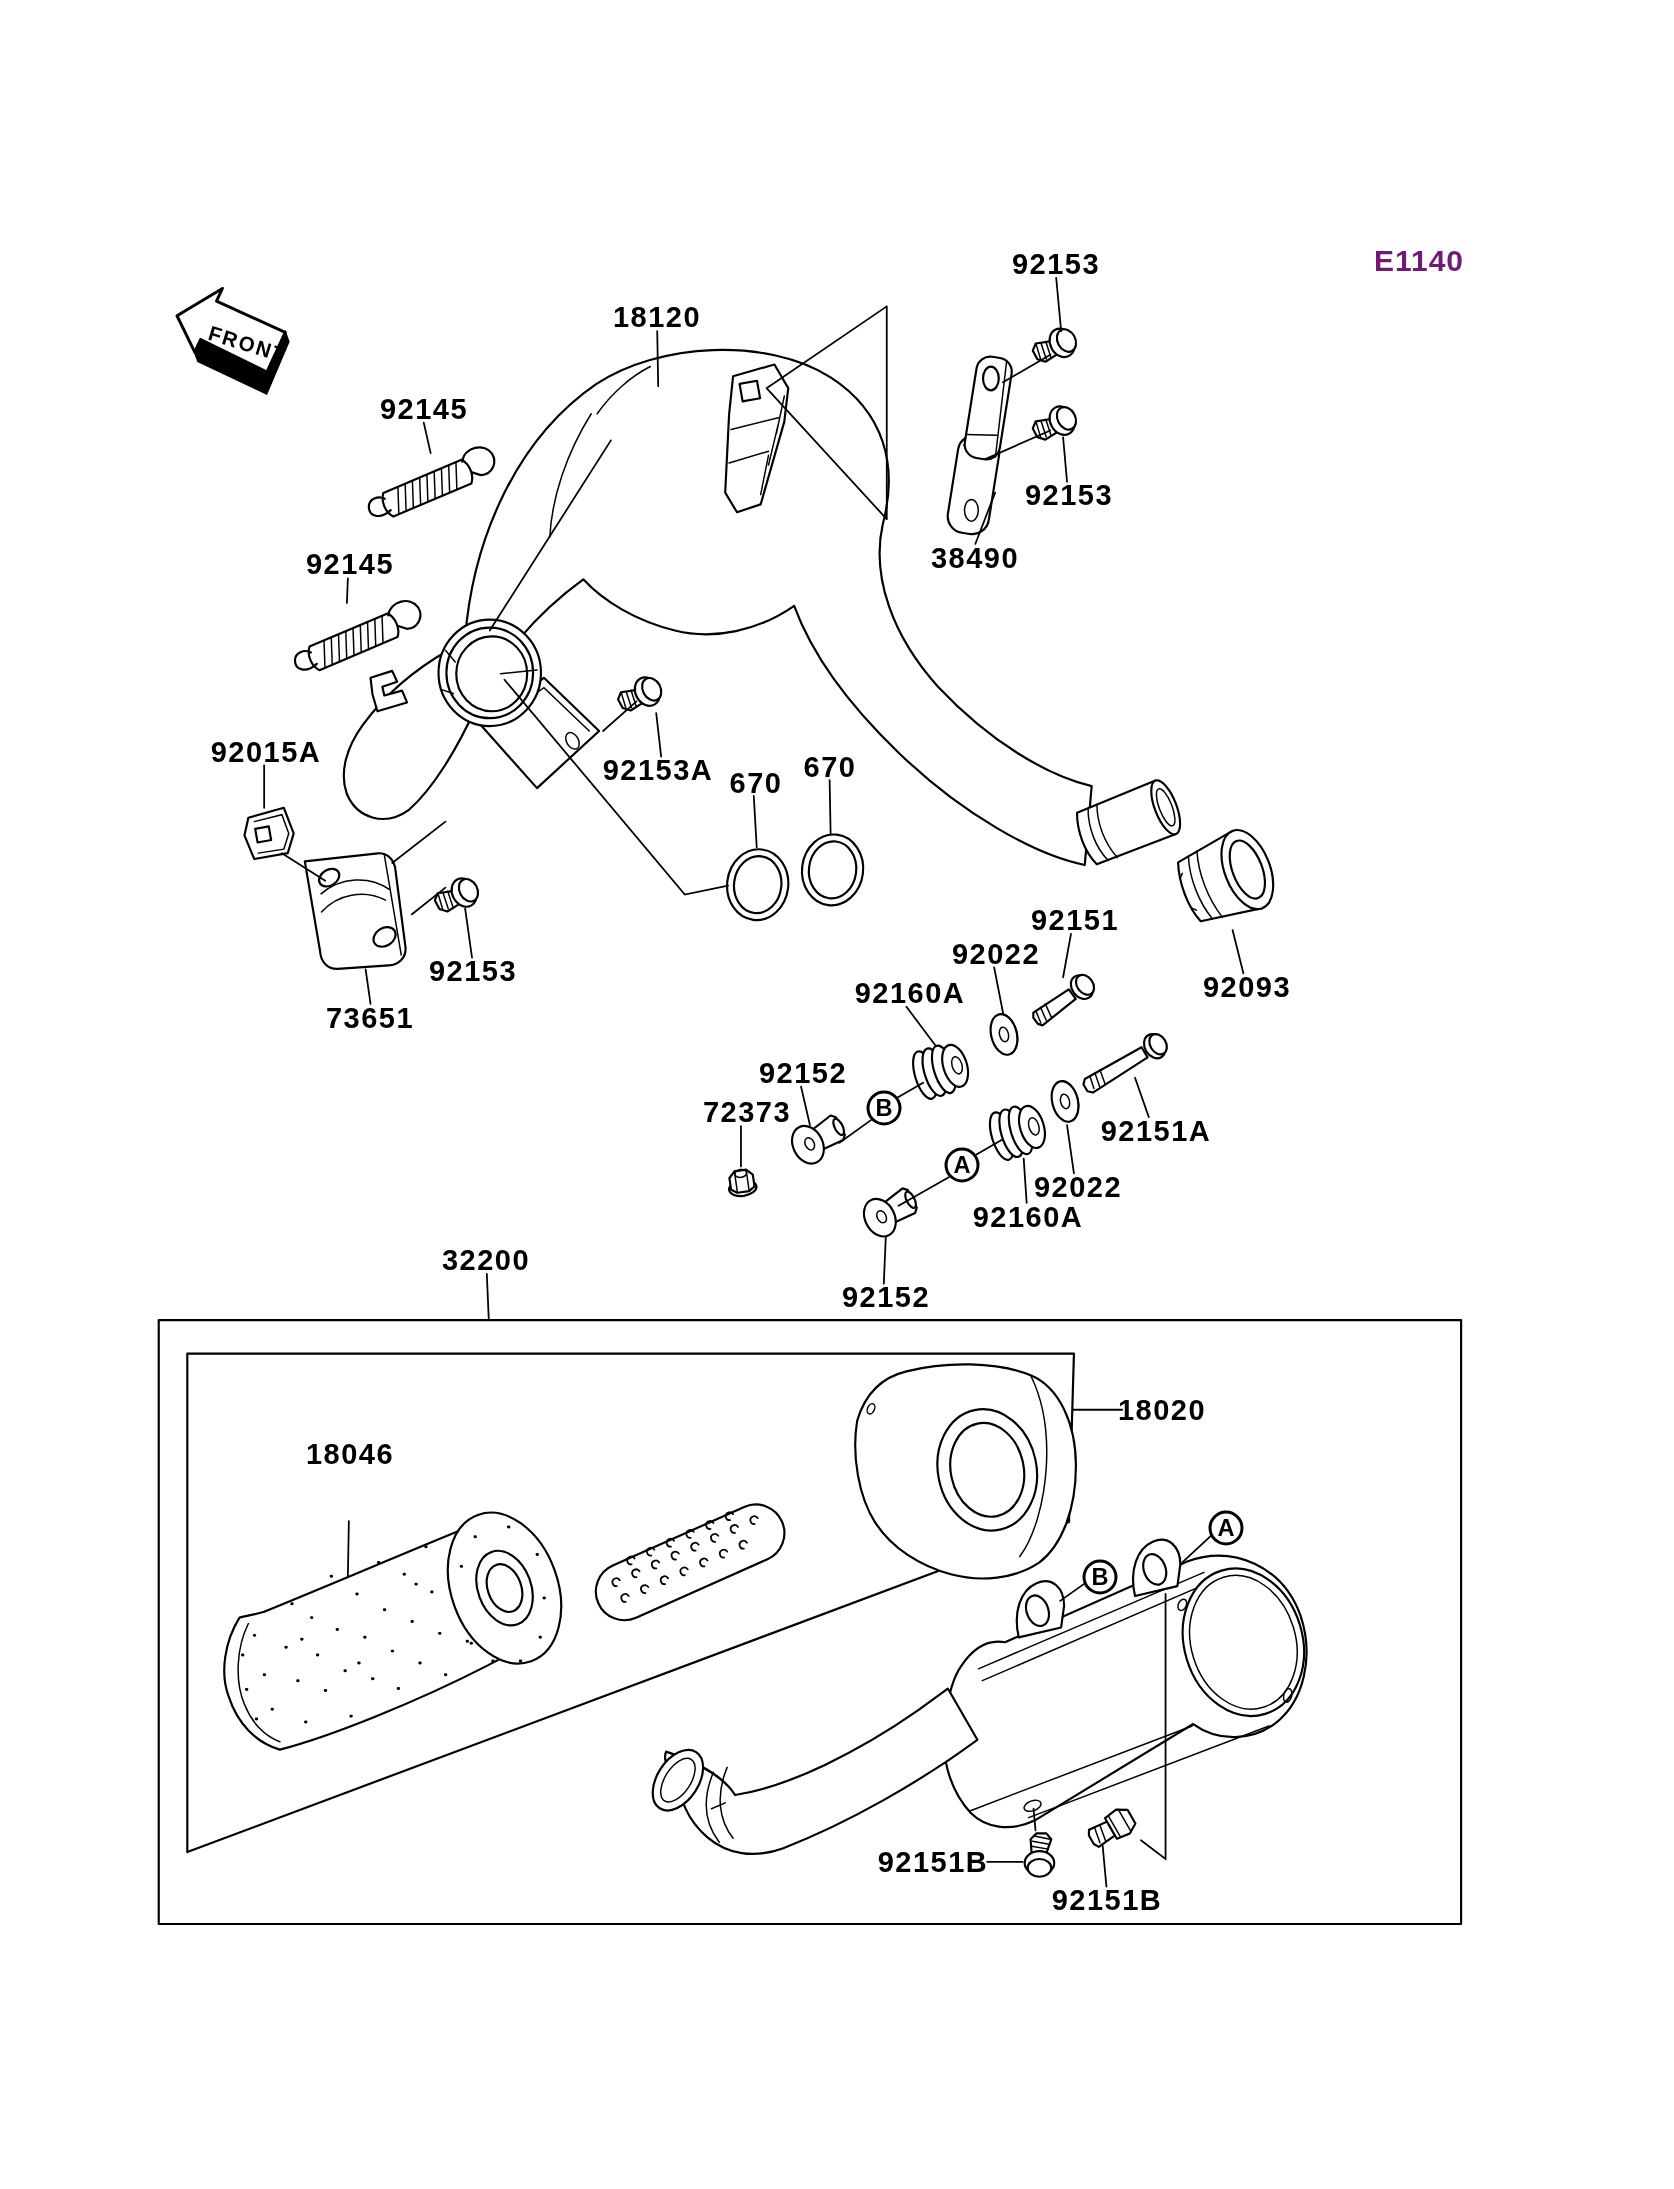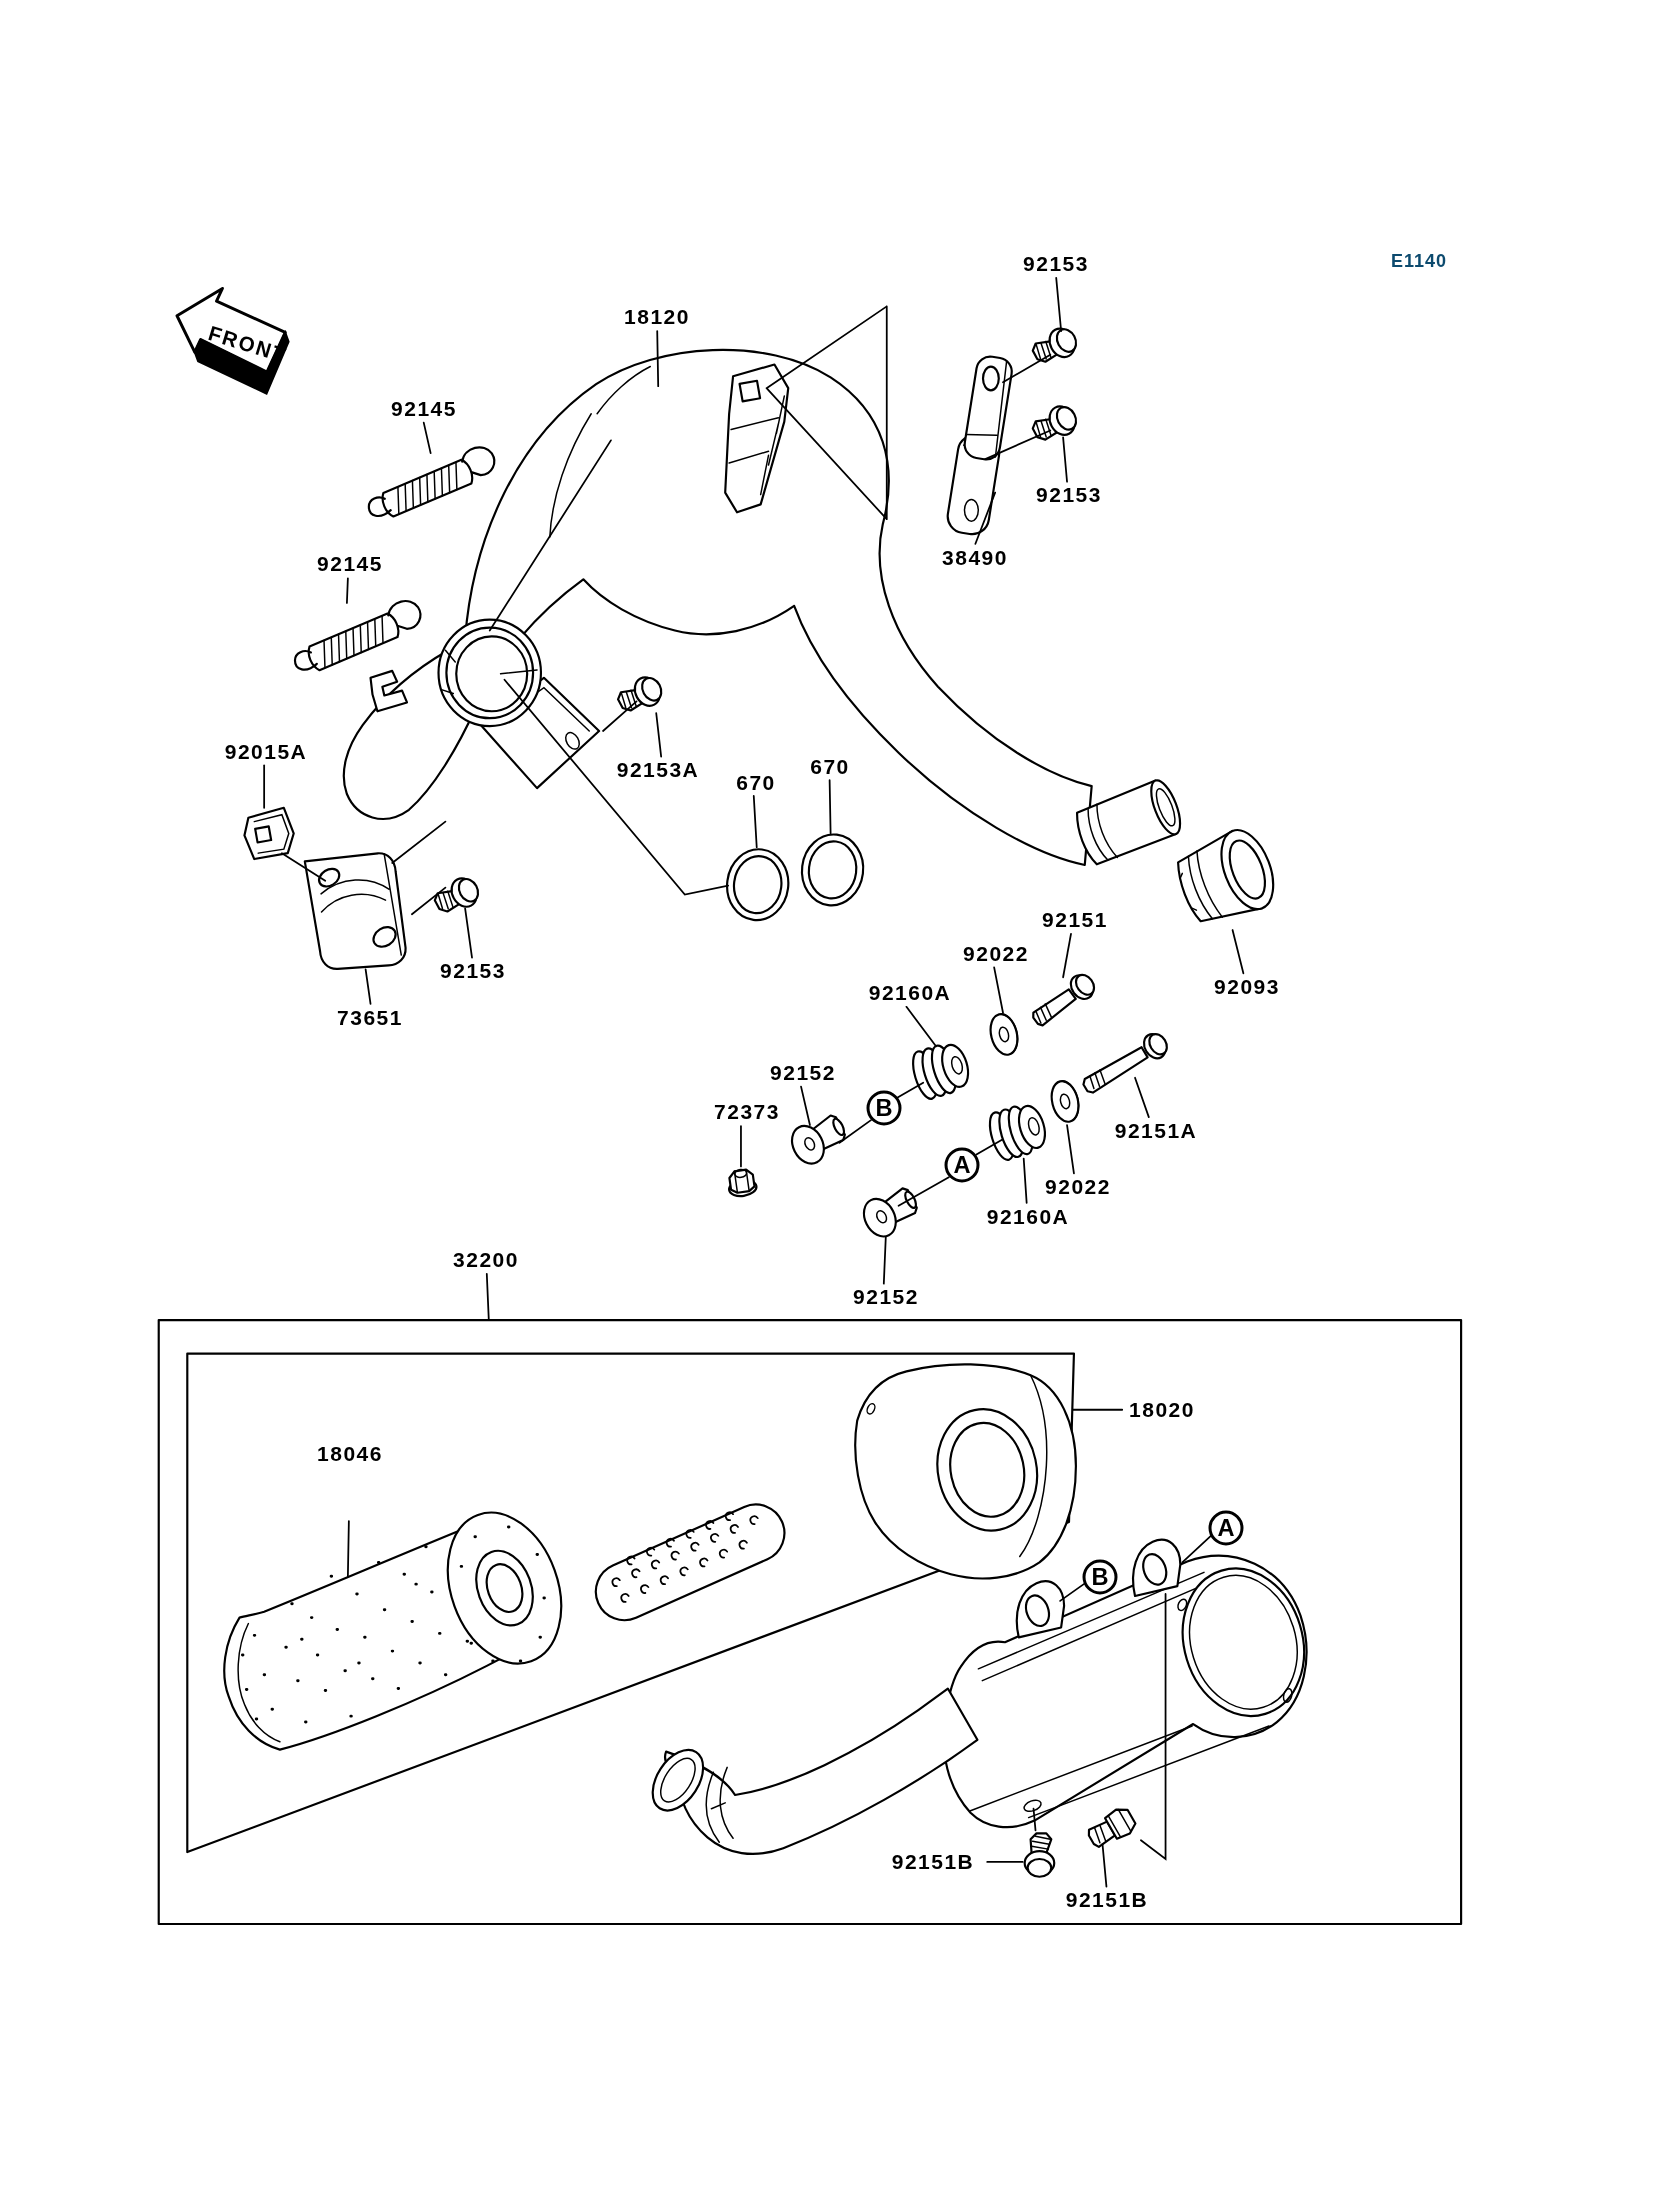--- a/index.html
+++ b/index.html
@@ -5,24 +5,24 @@
   html,body{margin:0;padding:0;background:#fff;}
   .canvas{position:relative;width:1675px;height:2190px;background:#ffffff;
           font-family:"Liberation Sans",sans-serif;overflow:hidden;}
   svg{position:absolute;left:0;top:0;}
   .w{fill:#ffffff;stroke:#000;stroke-width:2.2;stroke-linejoin:round;}
   .s{fill:none;stroke:#000;stroke-width:2.2;stroke-linejoin:round;stroke-linecap:round;}
   .thin{fill:none;stroke:#000;stroke-width:1.5;stroke-linecap:round;}
   .ld{fill:none;stroke:#000;stroke-width:1.8;stroke-linecap:round;}
   .dots{fill:none;stroke:#000;stroke-width:3;stroke-linecap:round;}
   .perf{fill:none;stroke:#000;stroke-width:1.8;stroke-linecap:round;}
-  .lbl{position:absolute;transform:translate(-50%,-50%);font-weight:bold;font-size:21px;
+  .lbl{position:absolute;transform:translate(-50%,-50%);font-weight:bold;font-size:29px;
        letter-spacing:1.5px;color:#000;white-space:nowrap;}
-  .code{position:absolute;transform:translate(-50%,-50%);font-weight:bold;font-size:18px;
-        letter-spacing:1px;color:#0c4a6e;}
+  .code{position:absolute;transform:translate(-50%,-50%);font-weight:bold;font-size:30px;
+        letter-spacing:1px;color:#701a75;}
   .co{position:absolute;width:35px;height:35px;border:3px solid #000;border-radius:50%;
       transform:translate(-50%,-50%);display:flex;align-items:center;justify-content:center;
       font-weight:bold;font-size:23.6px;background:#fff;box-sizing:border-box;}
 </style>
 </head>
 <body>
 
 <div class="canvas">
 
 <svg width="1675" height="2190" viewBox="0 0 1700 2223">

